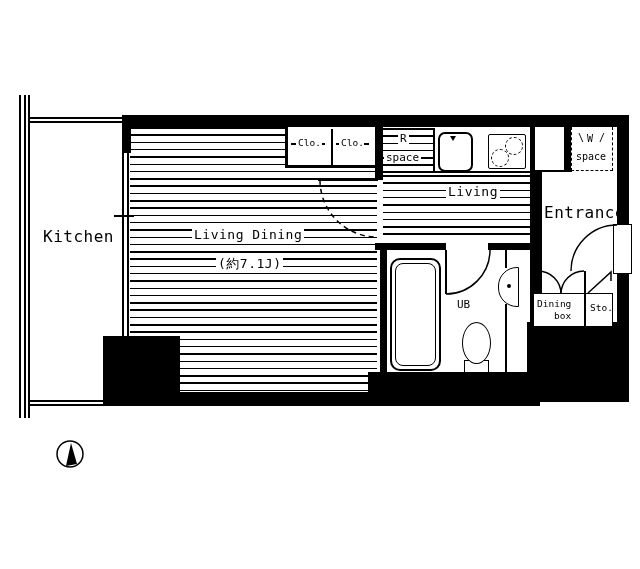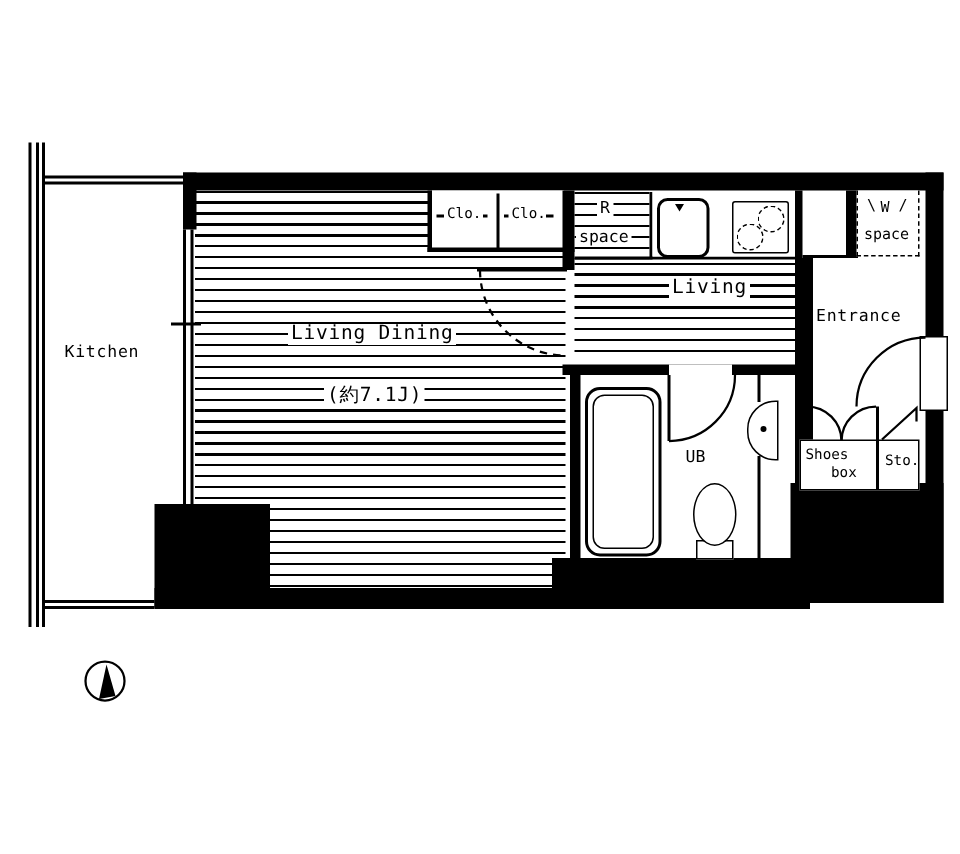--- a/index.html
+++ b/index.html
@@ -7,21 +7,21 @@
         font-family:"DejaVu Sans Mono",monospace;color:#000;}
   .abs{position:absolute;}
   .w{position:absolute;background:#000;}           
   .ln{position:absolute;background:#000;}          
   .white{position:absolute;background:#fff;}
   .stripes{position:absolute;background:#fff;
      background-image:repeating-linear-gradient(to bottom,#000 0px,#000 1.5px,transparent 1.5px,transparent 7.3px);}
   .chip{position:absolute;background:#fff;padding:0 2px;white-space:nowrap;line-height:1.05;}
   .lbl{position:absolute;white-space:nowrap;line-height:1.05;text-align:center;}
   .t13{font-size:13px;letter-spacing:0.5px;}
-  .t12{font-size:11px;letter-spacing:0.5px;}
+  .t12{font-size:16px;letter-spacing:0.5px;}
   .t11{font-size:11px;}
   .t10{font-size:10px;}
   .t9{font-size:9.5px;}
   .box{position:absolute;border:1.5px solid #000;background:#fff;}
   .dashedbox{position:absolute;border:1.5px dashed #000;border-top:none;background:#fff;text-align:center;}
   .burner{position:absolute;width:16px;height:16px;border:1.5px dashed #000;border-radius:50%;background:#fff;}
   svg.overlay{position:absolute;left:0;top:0;pointer-events:none;}
 </style>
 </head>
 <body>
@@ -84,39 +84,39 @@
 
   <div class="chip t11" style="left:398px;top:133px;">R</div>
   <div class="chip t11" style="left:384px;top:152px;">space</div>
 
   <div class="dashedbox" style="left:571px;top:127px;width:40px;height:43px;"></div>
   <div class="lbl t10" style="left:578px;top:133px;">\</div>
   <div class="lbl t10" style="left:587px;top:134px;">W</div>
   <div class="lbl t10" style="left:599px;top:133px;">/</div>
   <div class="lbl t10" style="left:576px;top:152px;">space</div>
 
-  <div class="chip t13" style="left:192px;top:216px;">Living Dining</div>
+  <div class="chip t13" style="left:192px;top:228px;">Living Dining</div>
   <div class="chip t13" style="left:216px;top:257px;text-align:right;">(約7.1J)</div>
   <div class="chip t13" style="left:446px;top:185px;">Living</div>
   <div class="lbl t12" style="left:544px;top:205px;">Entrance</div>
   <div class="lbl t11" style="left:457px;top:299px;">UB</div>
 
   <div class="box" style="left:390px;top:258px;width:47px;height:109px;border-radius:10px;border-width:2px;"></div>
   <div class="abs" style="left:395px;top:263px;width:39px;height:101px;border:1px solid #000;border-radius:8px;"></div>
   <div class="ln" style="left:445px;top:250px;width:2px;height:44px;"></div>
   <div class="ln" style="left:505px;top:250px;width:1.5px;height:18px;"></div>
   <div class="ln" style="left:505px;top:304px;width:1.5px;height:68px;"></div>
   <div class="abs" style="left:498px;top:267px;width:19px;height:38px;border:1.5px solid #000;border-radius:19px 0 0 19px;background:#fff;"></div>
   <div class="abs" style="left:464px;top:360px;width:23px;height:11px;border:1.5px solid #000;background:#fff;"></div>
   <div class="abs" style="left:462px;top:322px;width:27px;height:40px;border:1.5px solid #000;border-radius:50%;background:#fff;"></div>
 
   <div class="abs" style="left:613px;top:224px;width:17px;height:48px;border:1px solid #000;background:#fff;"></div>
   <div class="box" style="left:533px;top:293px;width:78px;height:32px;"></div>
   <div class="ln" style="left:584px;top:271px;width:2px;height:55px;"></div>
-  <div class="lbl t9" style="left:537px;top:299px;">Shoes</div>
+  <div class="lbl t9" style="left:537px;top:299px;">Dining</div>
   <div class="lbl t9" style="left:554px;top:311px;">box</div>
   <div class="lbl t9" style="left:590px;top:303px;">Sto.</div>
 
   <div class="ln" style="left:318px;top:179px;width:60px;height:2px;"></div>
 
   <svg class="overlay" width="640" height="569" viewBox="0 0 640 569">
     <path d="M320,180 A57,57 0 0 0 377,237" fill="none" stroke="#000" stroke-width="1.5" stroke-dasharray="5,4"></path>
     <path d="M490,250 A44,44 0 0 1 446,294" fill="none" stroke="#000" stroke-width="1.5"></path>
     <path d="M617,225 A46,46 0 0 0 571,271" fill="none" stroke="#000" stroke-width="1.5"></path>
     <path d="M538,271 A23,23 0 0 1 561,294" fill="none" stroke="#000" stroke-width="1.5"></path>

